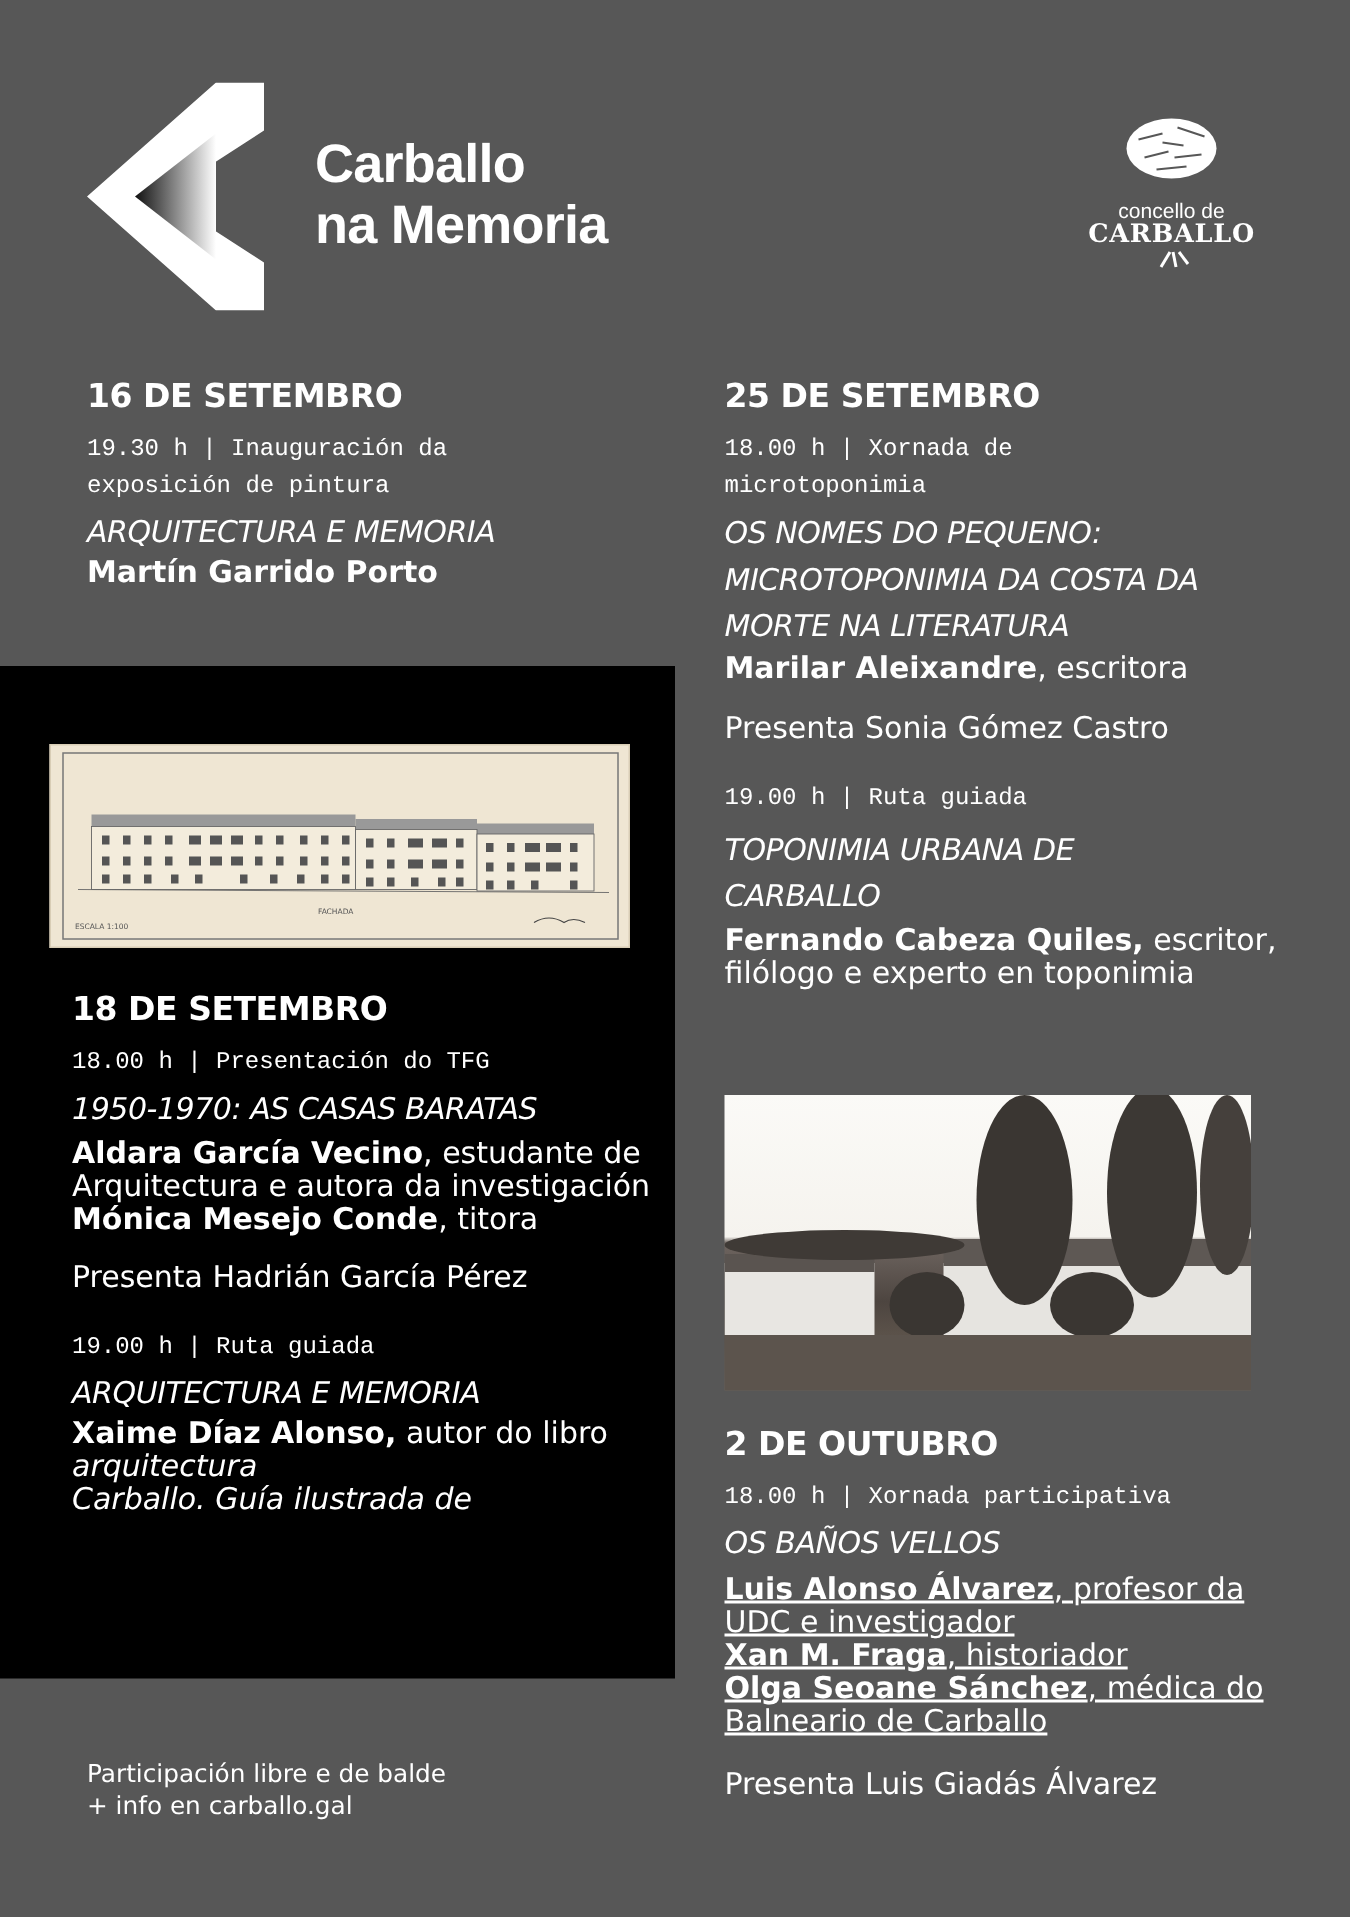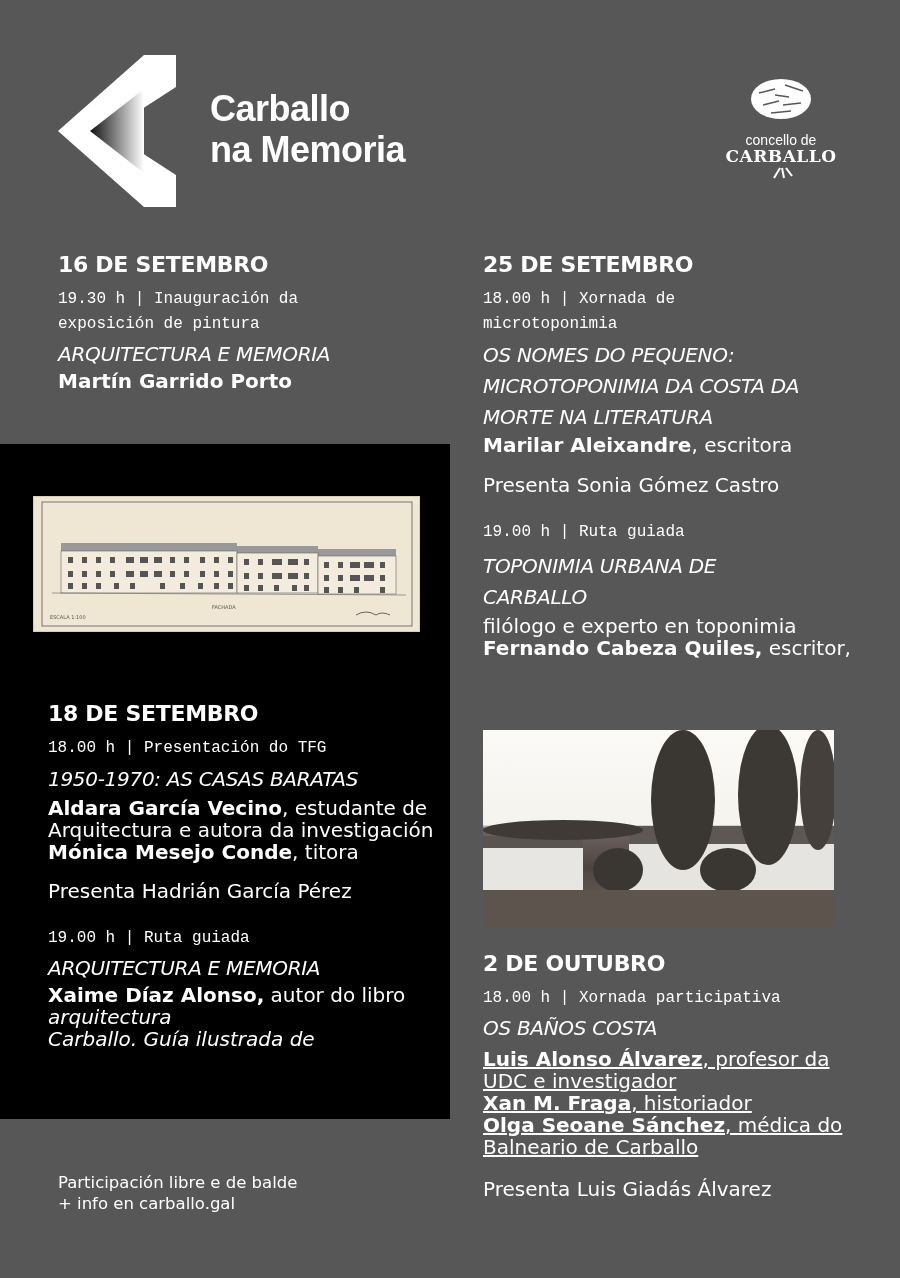--- a/index.html
+++ b/index.html
@@ -173,21 +173,21 @@
         <rect x="320" y="90" width="5" height="6"></rect>
         <rect x="346" y="90" width="5" height="6"></rect>
     </g>
     <line x1="18" y1="96" x2="372" y2="98" stroke="#666" stroke-width="0.6"></line>
     <text x="178" y="112" font-size="5" fill="#555">FACHADA</text>
     <text x="16" y="122" font-size="5" fill="#555">ESCALA 1:100</text>
     <path d="M322 118 q10 -6 20 0 q6 -4 14 0" stroke="#444" fill="none" stroke-width="0.8"></path>
   </svg>
 </div>
 
-<div class="abs" style="left:48px; top:700px; width:395px;">
+<div class="abs" style="left:48px; top:660px; width:395px;">
   <div class="date">18 DE SETEMBRO</div>
   <div class="when" style="margin-top:8px;">18.00 h | Presentación do TFG</div>
   <div class="title-it" style="margin-top:3px;">
     <div>1950-1970: AS CASAS BARATAS</div>
   </div>
   <div class="person" style="margin-top:2px;">
     <div><b>Aldara García Vecino</b><span>, estudante de</span></div>
     <div>Arquitectura e autora da investigación</div>
     <div><b>Mónica Mesejo Conde</b><span>, titora</span></div>
   </div>
@@ -215,22 +215,22 @@
   </div>
   <div class="person" style="margin-top:1px;"><b>Marilar Aleixandre</b><span>, escritora</span></div>
   <div class="presenta" style="margin-top:18px;">Presenta Sonia Gómez Castro</div>
 
   <div class="when" style="margin-top:24px;">19.00 h | Ruta guiada</div>
   <div class="title-it" style="margin-top:6px;">
     <div>TOPONIMIA URBANA DE</div>
     <div>CARBALLO</div>
   </div>
   <div class="person" style="margin-top:2px;">
+    <div><b>Fernando Cabeza Quiles,</b><span> escritor,</span></div>
     <div>filólogo e experto en toponimia</div>
-    <div><b>Fernando Cabeza Quiles,</b><span> escritor,</span></div>
   </div>
 </div>
 
 <div class="abs img-photo">
   <svg width="351" height="197" viewBox="0 0 351 197">
     <rect x="0" y="112" width="100" height="48" fill="#e8e6e2"></rect>
     <rect x="0" y="106" width="100" height="12" fill="#5a5450"></rect>
     <rect x="146" y="112" width="205" height="48" fill="#e6e4e0"></rect>
     <rect x="146" y="96" width="205" height="18" fill="#5e5854"></rect>
     <ellipse cx="80" cy="100" rx="80" ry="10" fill="#3f3a36"></ellipse>
@@ -239,21 +239,21 @@
     <ellipse cx="335" cy="60" rx="18" ry="60" fill="#45403c"></ellipse>
     <ellipse cx="135" cy="140" rx="25" ry="22" fill="#3a3632"></ellipse>
     <ellipse cx="245" cy="140" rx="28" ry="22" fill="#3a3632"></ellipse>
     <rect x="0" y="160" width="351" height="37" fill="#5c544d"></rect>
   </svg>
 </div>
 
 <div class="abs" style="left:483px; top:950px; width:400px;">
   <div class="date">2 DE OUTUBRO</div>
   <div class="when" style="margin-top:8px;">18.00 h | Xornada participativa</div>
-  <div class="title-it" style="margin-top:2px;">OS BAÑOS COSTA</div>
+  <div class="title-it" style="margin-top:2px;">OS BAÑOS VELLOS</div>
   <div class="person" style="margin-top:4px;text-decoration:underline;">
     <div><b>Luis Alonso Álvarez</b><span>, profesor da</span></div>
     <div>UDC e investigador</div>
     <div><b>Xan M. Fraga</b><span>, historiador</span></div>
     <div><b>Olga Seoane Sánchez</b><span>, médica do</span></div>
     <div>Balneario de Carballo</div>
   </div>
   <div class="presenta" style="margin-top:20px;">Presenta Luis Giadás Álvarez</div>
 </div>
 

